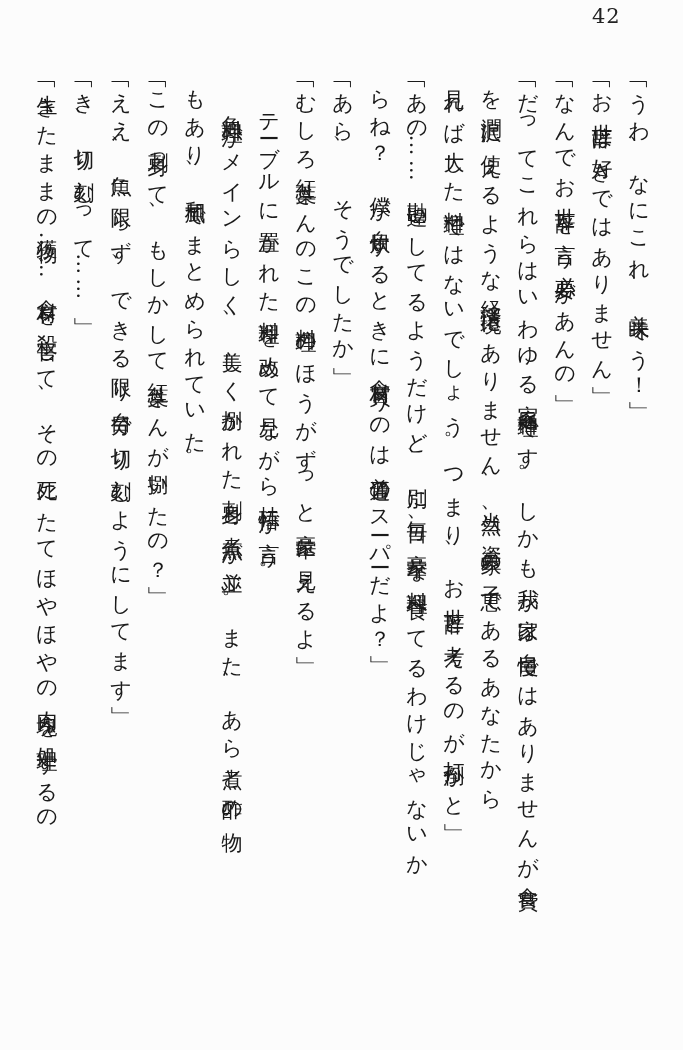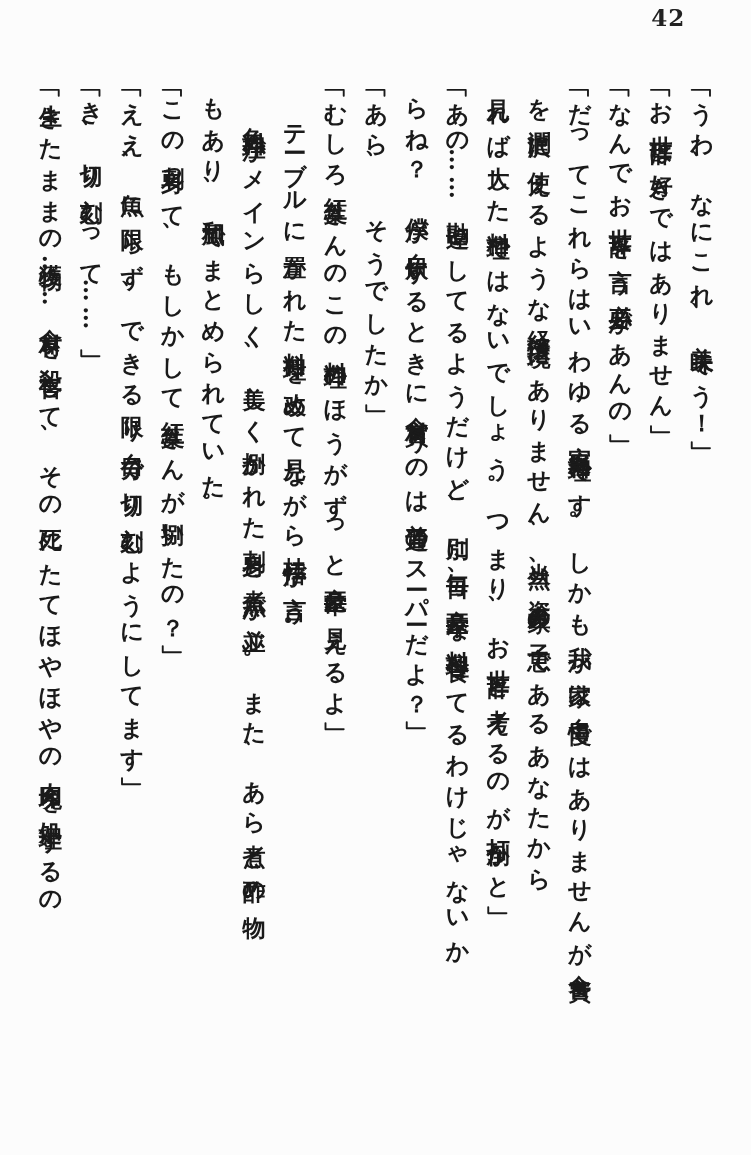--- a/index.html
+++ b/index.html
@@ -10,21 +10,20 @@
     background: #ffffff;
   }
   .page {
     position: relative;
     width: 683px;
     height: 1050px;
     background: #fcfcfc;
     overflow: hidden;
     font-family: "DejaVu Serif", "Liberation Serif", serif;
     color: #1a1a1a;
-    font-weight: bold;
   }
   .page-number {
     position: absolute;
     top: 4px;
     left: 592px;
     font-size: 21px;
     letter-spacing: 1px;
     color: #222222;
   }
   .text-block {

